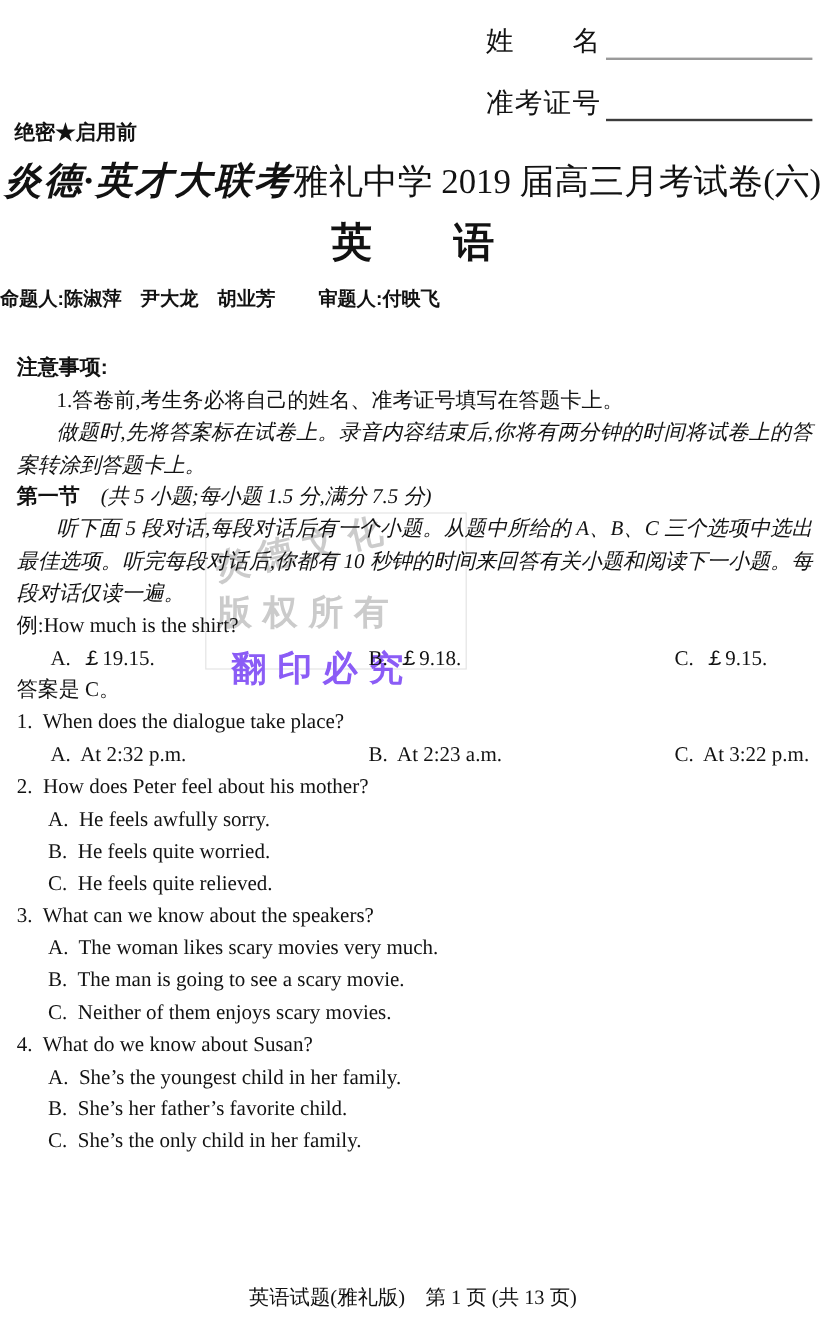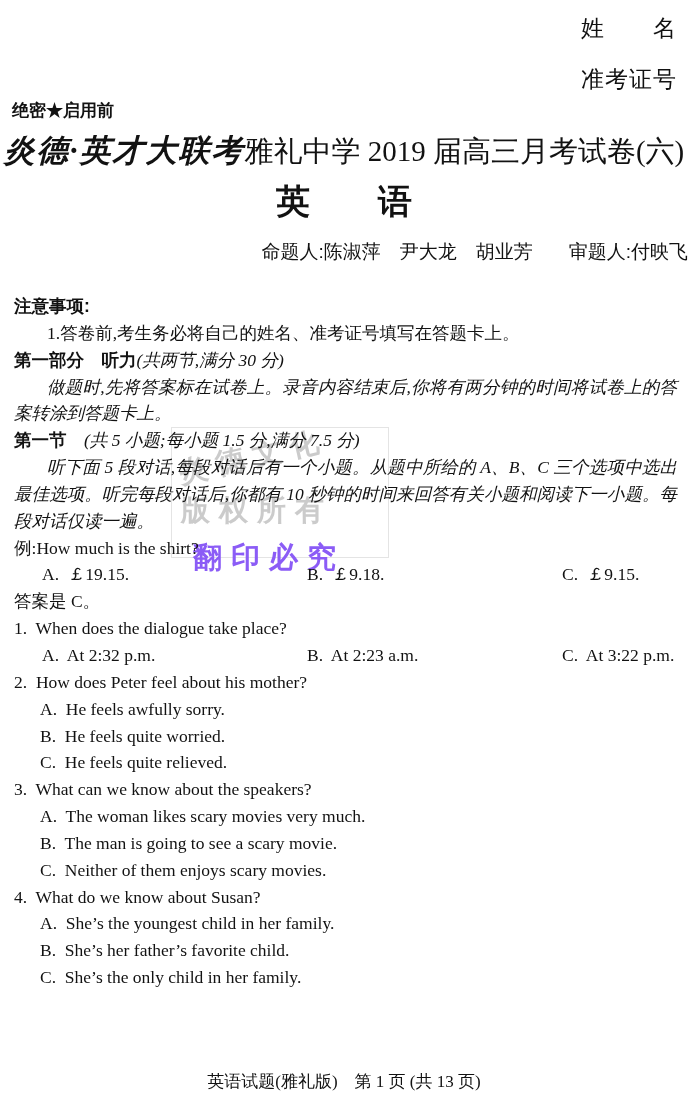--- a/index.html
+++ b/index.html
@@ -5,36 +5,36 @@
   * { margin:0; padding:0; box-sizing:border-box; }
   html,body { background:#ffffff; }
   .page {
     position:relative; width:688px; height:1106px; margin:0 auto;
     background:#ffffff; color:#121212; overflow:hidden;
     font-family:"Liberation Serif", serif;
   }
   
   .fields { position:absolute; right:11px; top:13px; width:272px; }
   .field-row { display:flex; align-items:flex-end; height:37px; margin-bottom:14px;
-               font-size:23px;flex-direction:column; }
+               font-size:23px; }
   .field-label { white-space:pre; letter-spacing:1px; }
   .field-line { flex:1; border-bottom:2px solid #9a9a9a; height:100%; margin-left:4px; }
   .field-line.dark { border-bottom-color:#3c3c3c; }
   
   .secret { position:absolute; left:12px; top:99px;
             font-family:"Liberation Sans", sans-serif; font-weight:bold; font-size:17px; }
   
   .title { position:absolute; top:130px; left:0; width:100%; text-align:center;
            font-size:29px; white-space:nowrap; }
   .title-brand { font-weight:bold; font-style:italic; font-size:31px; letter-spacing:2px; }
   .subject { position:absolute; top:179px; left:0; width:100%; text-align:center;
              font-family:"Liberation Sans", sans-serif; font-weight:bold; font-size:34px;
              white-space:pre; }
-  .setters { position:absolute; top:239px; left:0; width:100%; text-align:right;
-             font-family:"Liberation Sans", sans-serif; font-weight:normal; font-size:19px;
+  .setters { position:absolute; top:239px; left:0; width:100%; text-align:left;
+             font-family:"Liberation Sans", sans-serif; font-weight:bold; font-size:16px;
              white-space:pre; }
   .setters .gap { display:inline-block; width:36px; }
   
   .watermark { position:absolute; left:171px; top:427px; width:218px; height:131px;
                border:1px solid #e4e4e4; z-index:0; color:#cbcbcb;
                font-family:"Liberation Sans", sans-serif; font-weight:bold; }
   .wm-line { position:absolute; white-space:nowrap; font-size:29px; letter-spacing:9px; }
   .wm-1 { top:9px; left:5px; transform:rotate(-13deg); }
   .wm-2 { top:63px; left:9px; }
   .wm-3 { top:110px; left:21px; color:#8b5cf6; }
@@ -83,21 +83,20 @@
     <span class="wm-line wm-1">炎德文化</span>
     <span class="wm-line wm-2">版权所有</span>
     <span class="wm-line wm-3">翻印必究</span>
   </div>
 
   <div class="content">
 
     <div class="notice-head">注意事项:</div>
     <div class="para">1.答卷前,考生务必将自己的姓名、准考证号填写在答题卡上。</div>
 
-    <div class="sec-head"><span class="bold">第一部分　听力</span><span class="kai">(共两节,满分 30 分)</span></div>
 
     <div class="para kai">做题时,先将答案标在试卷上。录音内容结束后,你将有两分钟的时间将试卷上的答案转涂到答题卡上。</div>
 
     <div class="sec-head"><span class="bold">第一节</span><span class="kai">　(共 5 小题;每小题 1.5 分,满分 7.5 分)</span></div>
 
     <div class="para kai">听下面 5 段对话,每段对话后有一个小题。从题中所给的 A、B、C 三个选项中选出最佳选项。听完每段对话后,你都有 10 秒钟的时间来回答有关小题和阅读下一小题。每段对话仅读一遍。</div>
 
     <div class="line"><span>例:</span><span>How much is the shirt?</span></div>
 
     <div class="opt-row">

